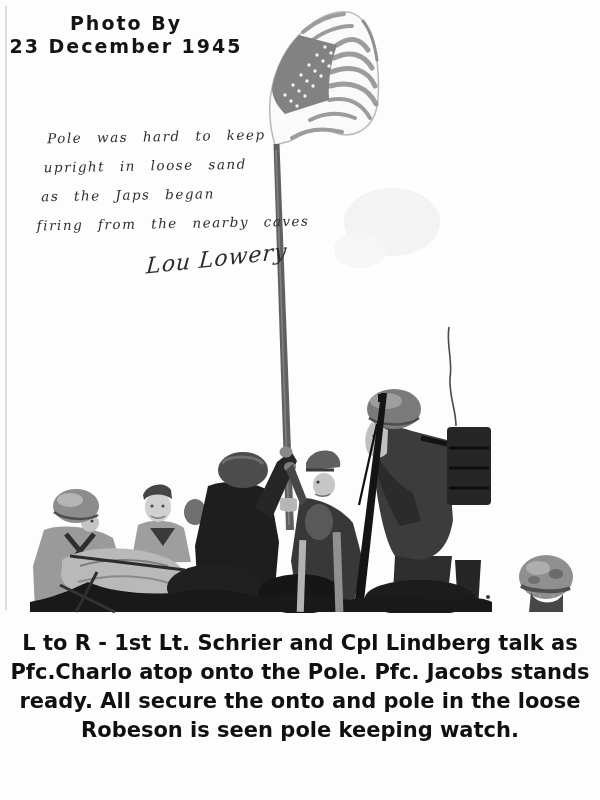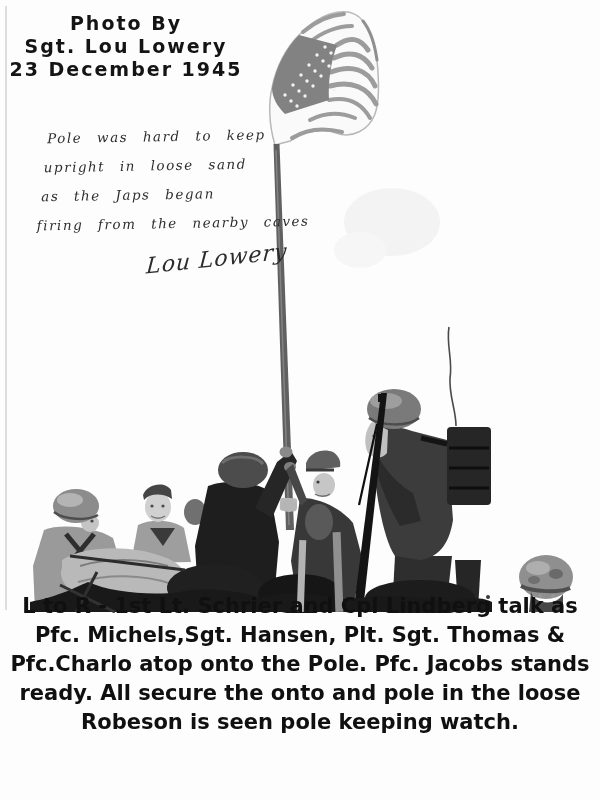--- a/index.html
+++ b/index.html
@@ -33,21 +33,21 @@
   .hand-note .l3{margin-left:5px;}
   .hand-note .l4{margin-left:0;}
   .signature{
     position:absolute;top:246px;left:146px;z-index:2;
     font-family:"DejaVu Serif", serif;font-style:italic;
     font-size:22px;color:#2b2b2b;letter-spacing:1px;
     transform:rotate(-6deg) skewX(-10deg);
   }
   
   .caption{
-    position:absolute;left:0;top:592px;width:600px;z-index:2;
+    position:absolute;left:0;top:629px;width:600px;z-index:2;
     text-align:center;
     font-weight:bold;font-size:21px;line-height:29px;letter-spacing:0px;
     color:#101010;
   }
   .caption div{white-space:pre-wrap;}
 </style>
 </head>
 <body>
 
 <div class="canvas">
@@ -205,33 +205,31 @@
         <circle cx="540" cy="596" r="1.8" fill="#9a9a9a"></circle>
           <circle cx="553" cy="596" r="1.8" fill="#9a9a9a"></circle>
       </g>
 
       <circle cx="488" cy="597" r="2" fill="#3a3a3a"></circle>
     </g>
   </svg>
 
   <div class="photo-label">
     <div>Photo By</div>
-    <div>Sgt. Lou Lowery</div>
     <div>23 December 1945</div>
   </div>
 
   <div class="hand-note">
     <div class="l1">Pole was hard to keep</div>
     <div class="l2">upright in loose sand</div>
     <div class="l3">as the Japs began</div>
     <div class="l4">firing from the nearby caves</div>
   </div>
   <div class="signature">Lou Lowery</div>
 
   <div class="caption">
     <div>L to R - 1st Lt. Schrier and Cpl Lindberg talk as</div>
-    <div>Pfc. Michels,Sgt. Hansen, Plt. Sgt. Thomas &amp;</div>
     <div>Pfc.Charlo atop onto the Pole. Pfc. Jacobs stands</div>
     <div>ready. All secure the onto and pole in the loose</div>
     <div>Robeson is seen pole keeping watch.</div>
   </div>
 
 </div>
 
 </body></html>

